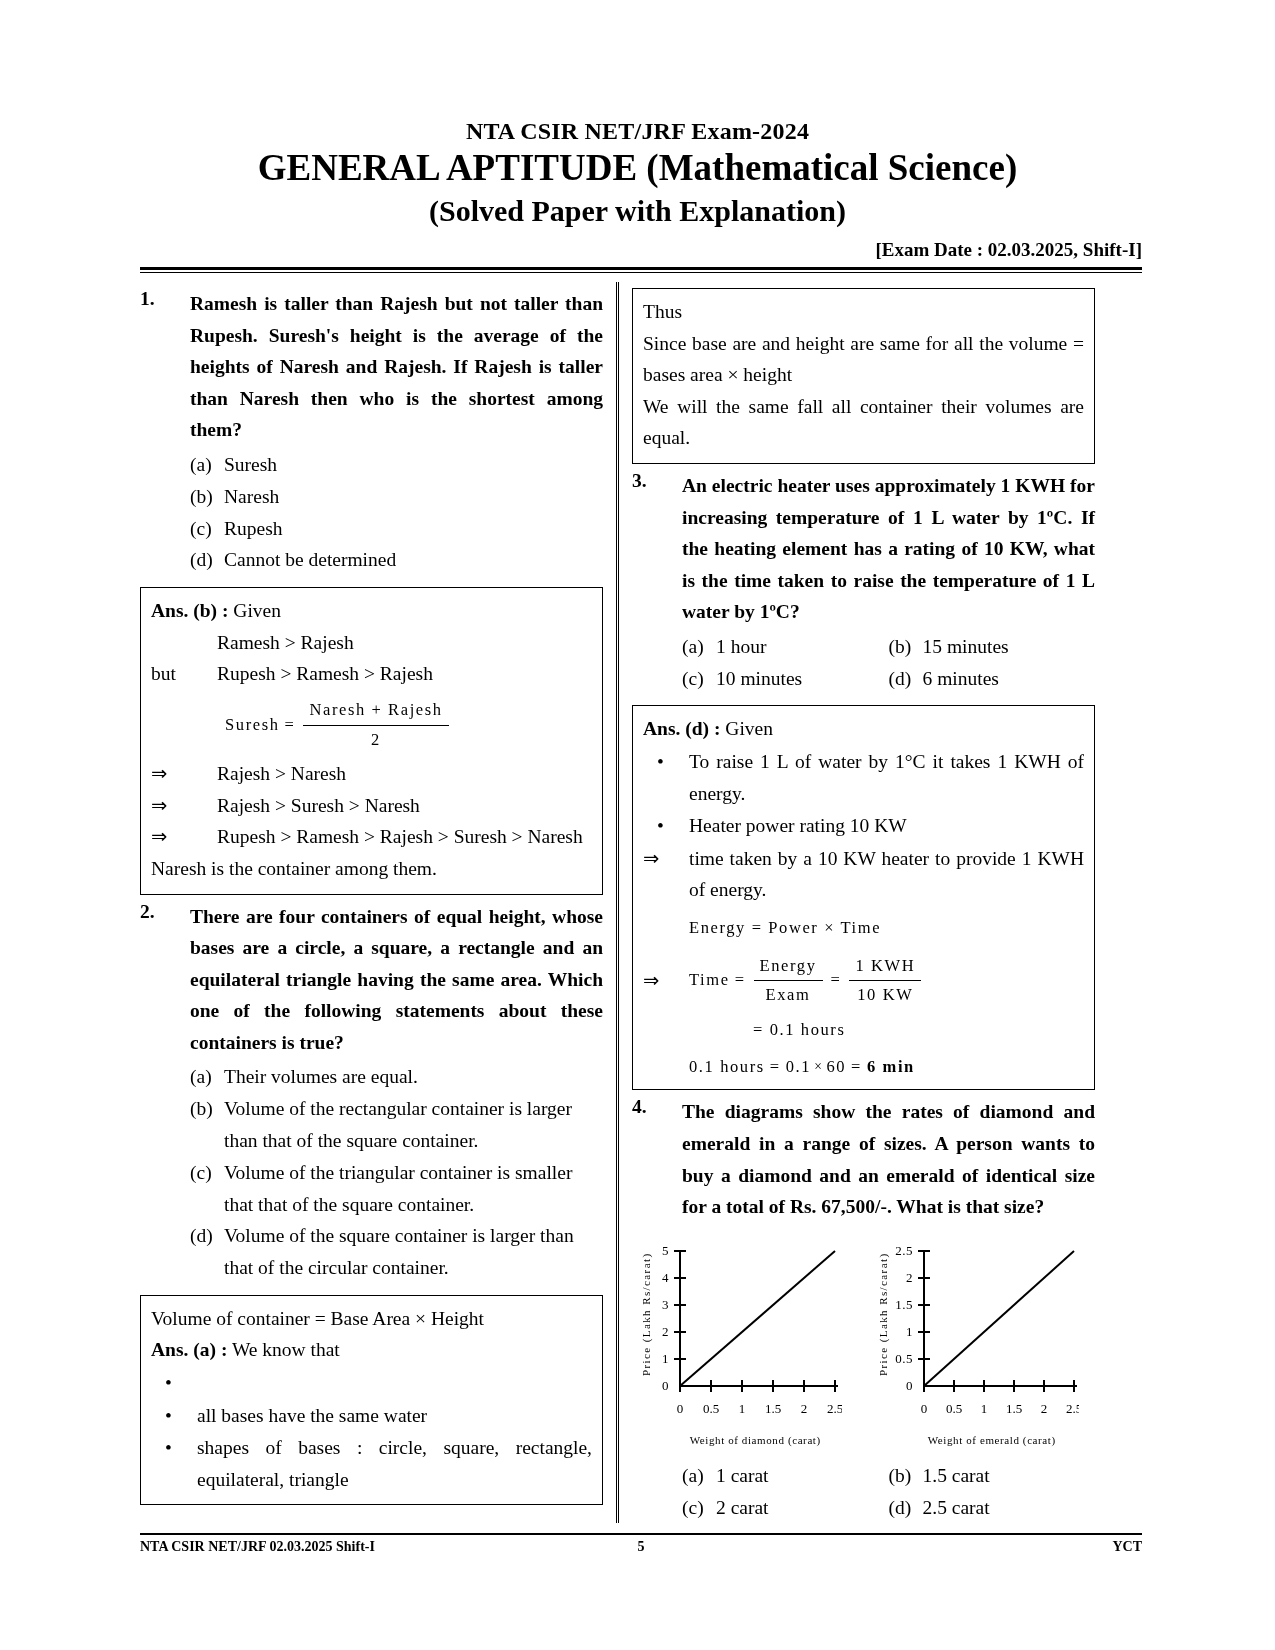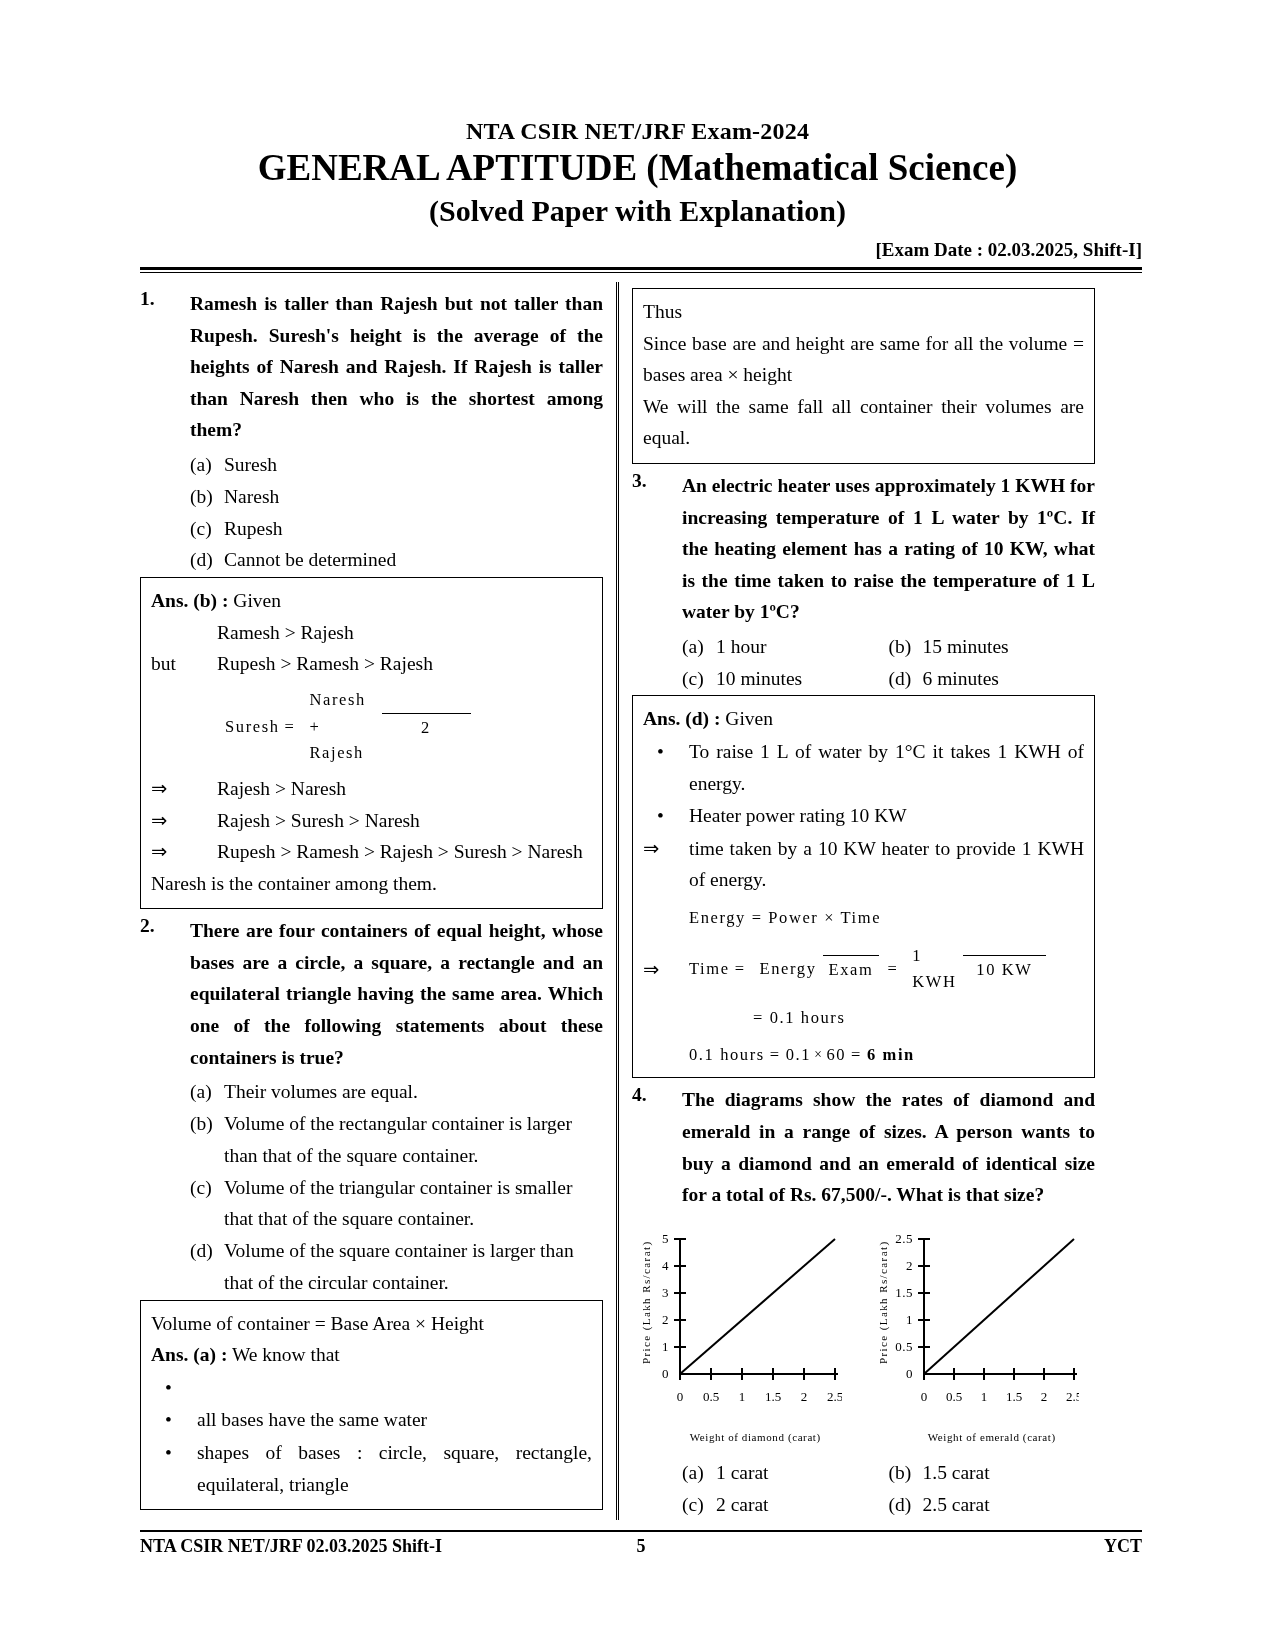--- a/index.html
+++ b/index.html
@@ -41,56 +41,56 @@
   .opt-l { width:34px; flex:0 0 34px; }
   .opt-t { flex:1; }
   .opt-t.wrap { text-align:left; }
 
   .opts2 { margin-top:3px; padding-left:50px; }
   .opt-row { display:flex; font-size:19.5px; line-height:1.63; }
   .opt-half { width:50%; display:flex; }
   .opt-half .opt-l { width:34px; flex:0 0 34px; }
 
   
-  .ansbox { border:1.6px solid #000; padding:7px 10px 9px 10px; margin-top:1px; font-size:19.5px; line-height:1.62; }
+  .ansbox { border:1.6px solid #000; padding:7px 10px 9px 10px; margin-top:11px; font-size:19.5px; line-height:1.62; }
   .ansbox .lead { font-weight:bold; }
   .ansline { display:flex; }
   .ansline .lbl { width:66px; flex:0 0 66px; }
   .bullet { display:flex; margin-top:1px; }
   .bullet .bl { width:46px; flex:0 0 46px; text-align:left; padding-left:14px; }
   .bullet .bt { flex:1; text-align:justify; }
   .arrow { display:flex; margin-top:1px; }
   .arrow .al { width:46px; flex:0 0 46px; }
   .arrow .at { flex:1; text-align:justify; }
   .plainline { text-align:justify; }
 
   
   .math { font-family:"Liberation Serif", serif; letter-spacing:1.6px; font-size:16.5px; }
   .mathrow { display:flex; align-items:center; }
-  .frac { display:inline-flex; align-items:center; vertical-align:middle; margin:0 3px; }
+  .frac { display:inline-flex; flex-direction:column; align-items:center; vertical-align:middle; margin:0 3px; }
   .frac .num { padding:0 6px 1px 6px; }
   .frac .den { border-top:1.4px solid #000; padding:1px 6px 0 6px; width:100%; text-align:center; }
   .sup { vertical-align:super; font-size:0.82em; }
 
   
   .charts { display:flex; margin-top:16px; padding-left:6px; gap:16px; }
   .chart-unit { width:225px; }
   .chart-body { display:flex; }
   .ylabel {
     writing-mode:vertical-rl; transform:rotate(180deg);
     font-size:11px; letter-spacing:1.4px; white-space:nowrap;
     text-align:center; padding-right:2px; height:150px;
   }
   .plotcol { flex:1; }
   .plotsvg { display:block; }
-  .xcaption { font-size:11px; letter-spacing:0.6px; text-align:center; margin-top:20px; }
+  .xcaption { font-size:11px; letter-spacing:0.6px; text-align:center; margin-top:11px; }
 
   
   .footrule { margin:10px 133px 0 140px; border-top:2.4px solid #000; }
-  .footer { display:flex; margin:4px 133px 0 140px; font-size:18px; font-weight:bold; }
+  .footer { display:flex; margin:4px 133px 0 140px; font-size:14px; font-weight:bold; }
   .f-left { flex:1; text-align:left; }
   .f-mid { width:120px; text-align:center; }
   .f-right { flex:1; text-align:right; }
 </style>
 </head>
 <body>
 
 <div class="page">
 
   <div class="header">

